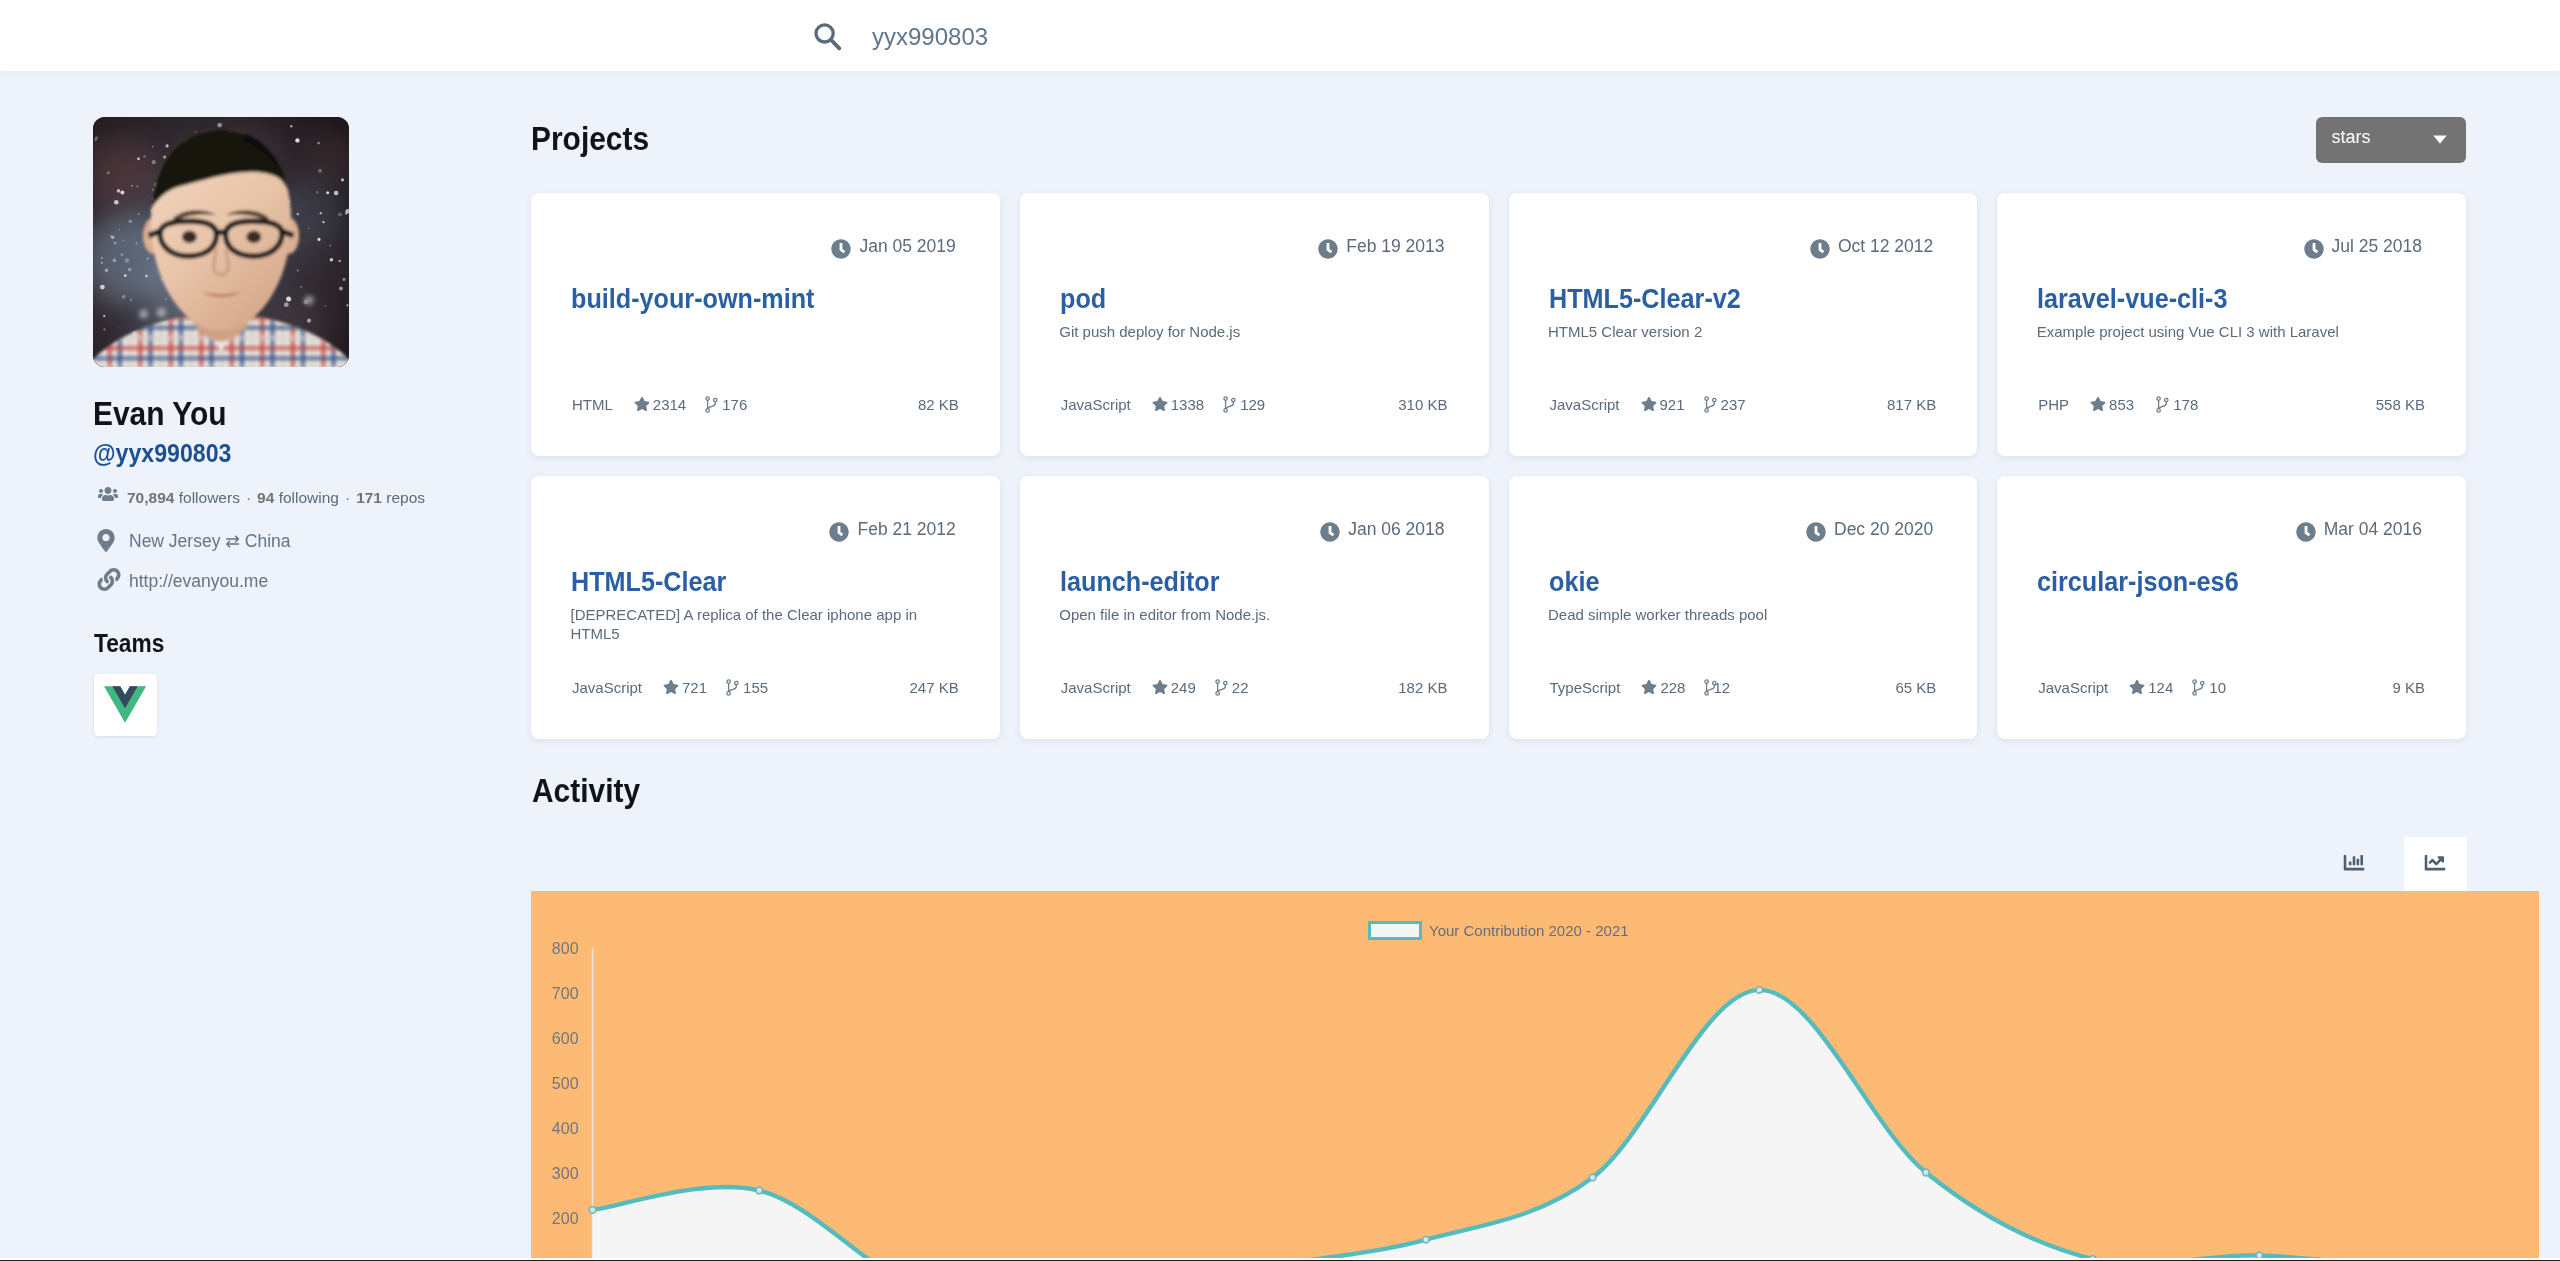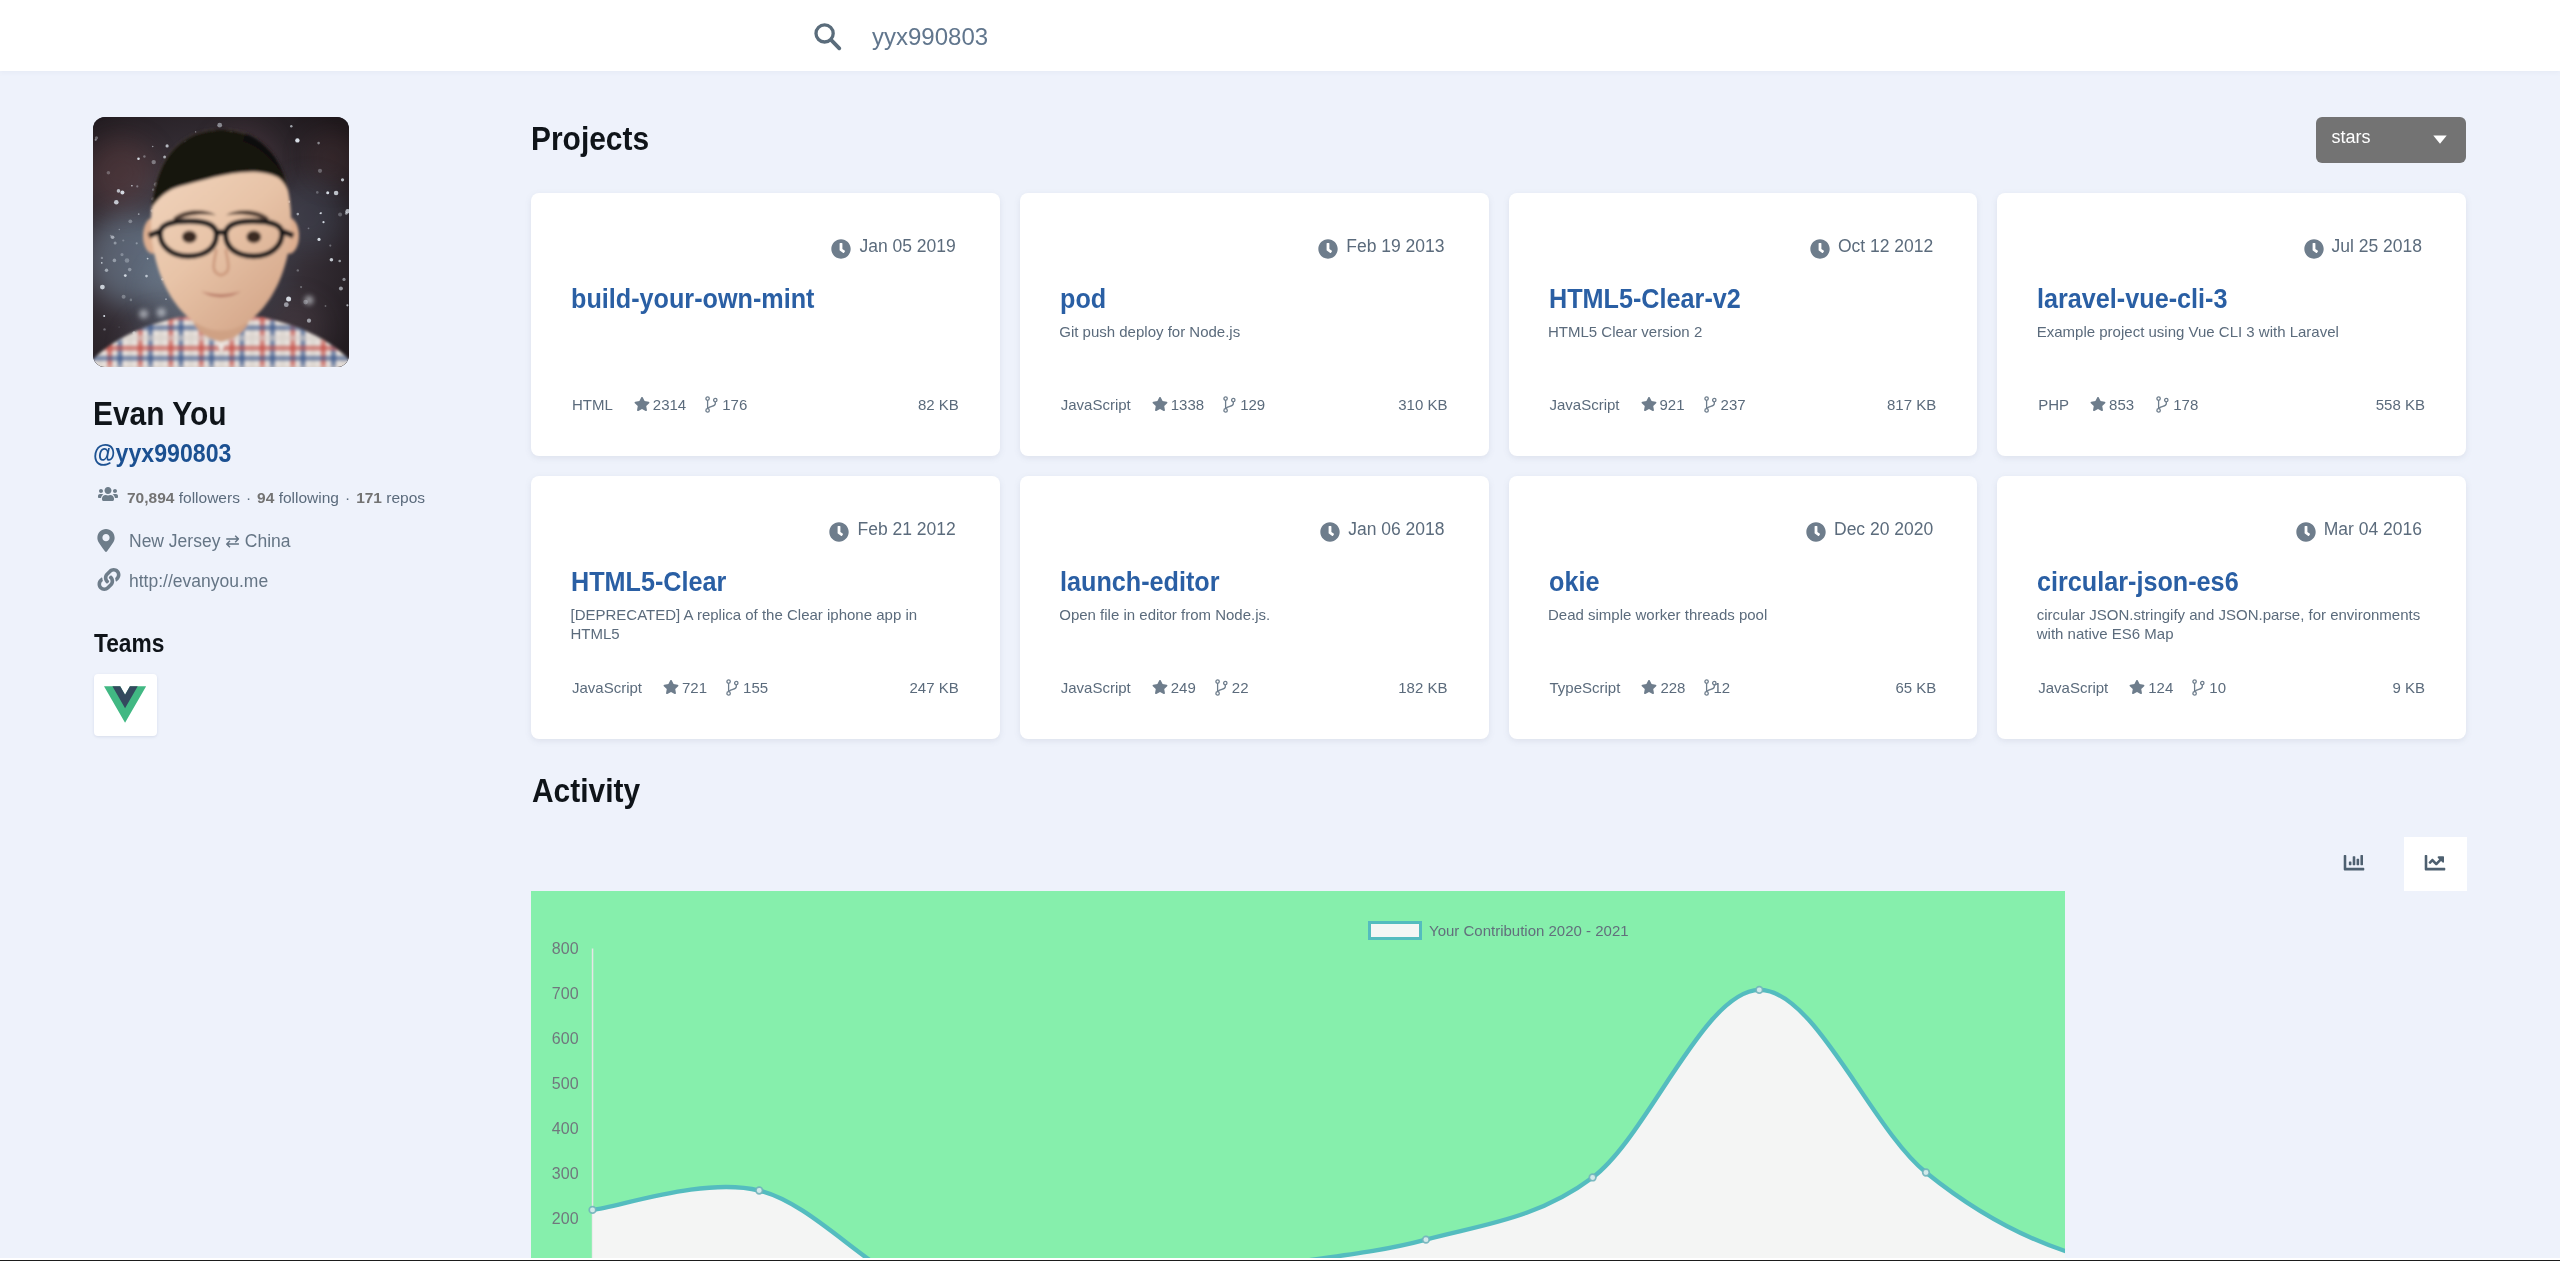--- a/index.html
+++ b/index.html
@@ -64,21 +64,21 @@
   .card-foot .stat { position:absolute; top:0; }
   .card-foot .stat .ico { position:absolute; }
   .card-foot .size { position:absolute; right:0; top:0; }
 
   
   .act-title { position:absolute; left:0.5px; top:773px; font-size:34px; font-weight:bold; color:#0f1419; line-height:1; transform:scaleX(0.88); transform-origin:left top;}
   .chart-toggle { position:absolute; left:1791.8px; top:837px; display:flex; }
   .tg { width:62.6px; height:54px; display:flex; align-items:center; justify-content:center; cursor:pointer; }
   .tg:first-child { margin-right:18.6px; }
   .tg.active { background:#fff; }
-  .chart-panel { position:absolute; left:0px; top:891px; width:1534px; height:370px; background:#86efac; overflow:hidden; }
+  .chart-panel { position:absolute; left:0px; top:891px; width:2008px; height:370px; background:#fdba74; overflow:hidden; }
   .legend { position:absolute; left:837px; top:30px; display:flex; align-items:center; }
   .legend .swatch { width:54px; height:19px; border:3px solid #54bcbf; background:#f4f6f5; }
   .legend .ltxt { font-size:15px; color:#626f7c; margin-left:7px; }
   .chart-svg { position:absolute; left:0; top:0; }
 
   
   .vp-edge-light { position:absolute; left:0; top:1258px; width:2560px; height:2px; background:#ffffff; }
   .vp-edge-dark  { position:absolute; left:0; top:1260px; width:2560px; height:1px; background:#1d1d1d; }
 </style>
 </head>
@@ -585,21 +585,20 @@
                 </g>
               </svg></span><span class="num" style="margin-left: 10px;">12</span></span>
           <span class="size">65 KB</span>
         </div>
       </div>
       <div class="card">
         <div class="card-date"><span class="clock"><svg width="20" height="20" viewBox="0 0 512 512" fill="#6e7d8c">
               <path d="M256 8C119 8 8 119 8 256s111 248 248 248 248-111 248-248S393 8 256 8zm57.1 350.1L224.9 294c-3.1-2.3-4.9-5.9-4.9-9.7V116c0-6.6 5.4-12 12-12h48c6.6 0 12 5.4 12 12v137.7l63.5 46.2c5.4 3.9 6.5 11.4 2.6 16.8l-28.2 38.8c-3.9 5.3-11.4 6.5-16.8 2.6z"></path>
             </svg></span><span>Mar 04 2016</span></div>
         <div class="card-name">circular-json-es6</div>
-        <div class="card-desc">circular JSON.stringify and JSON.parse, for environments with native ES6 Map</div>
         <div class="card-foot">
           <span class="lang">JavaScript</span>
           <span class="stat sstar" style="left: 91.0312px;"><span class="ico" style="position: absolute; left: 0px; top: -1px;"><svg width="16" height="16" viewBox="0 0 576 512" fill="#6e7d8c">
                 <path d="M259.3 17.8L194 150.2 47.9 171.5c-26.2 3.8-36.7 36.1-17.7 54.6l105.7 103-25 145.5c-4.5 26.3 23.2 46 46.4 33.7L288 439.6l130.7 68.7c23.2 12.2 50.9-7.4 46.4-33.7l-25-145.5 105.7-103c19-18.5 8.5-50.8-17.7-54.6L382 150.2 316.7 17.8c-11.7-23.6-45.6-23.9-57.4 0z"></path>
               </svg></span><span class="num" style="margin-left: 19px;">124</span></span>
           <span class="stat sfork" style="left: 153.062px;"><span class="ico" style="position: absolute; left: 1px; top: -1px;"><svg width="13" height="17" viewBox="0 0 26 34">
                 <g fill="none" stroke="#6e7d8c" stroke-width="2.6">
                   <circle cx="5.2" cy="5.2" r="3.4"></circle>
                   <circle cx="5.2" cy="28.8" r="3.4"></circle>
                   <circle cx="20.6" cy="8.2" r="3.4"></circle>

